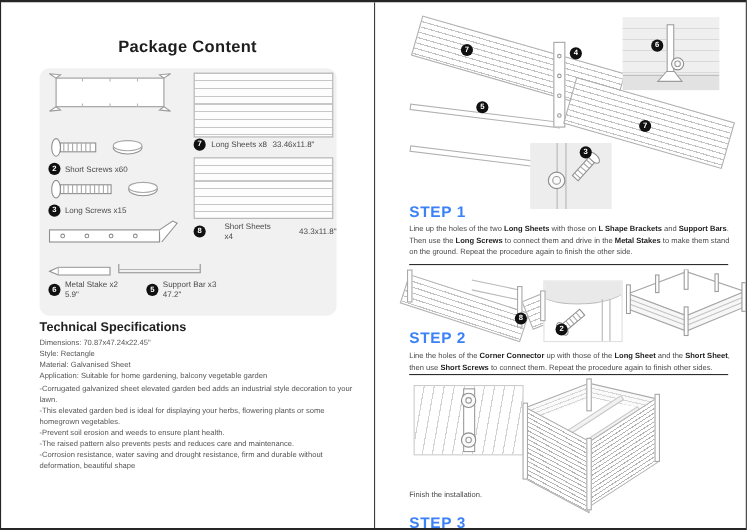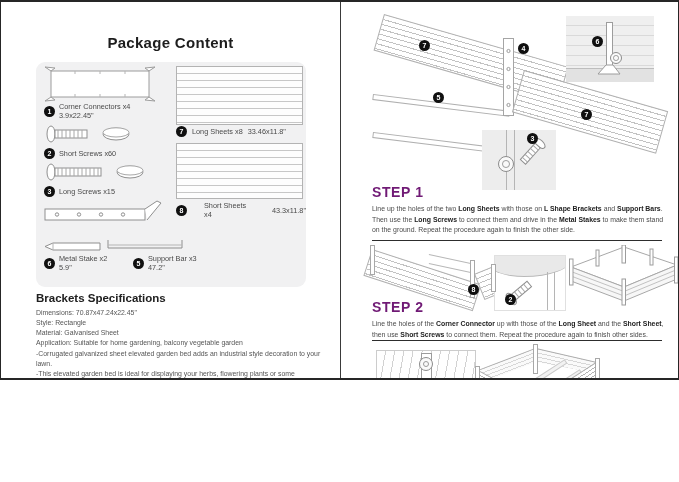--- a/index.html
+++ b/index.html
@@ -1,16 +1,16 @@
 <!DOCTYPE html>
 <html><head>
 <meta charset="utf-8">
 <style>
   html,body{margin:0;padding:0;background:#fff;}
-  .page{position:relative;width:679px;height:380px;box-sizing:border-box;background:#fff;
+  .page{position:relative;width:679px;height:482px;box-sizing:border-box;background:#fff;
         border-top:2px solid #262626;border-bottom:2px solid #262626;
         border-left:1px solid #262626;border-right:1px solid #262626;
         font-family:"Liberation Sans", sans-serif;color:#3c3c3c;overflow:hidden;text-decoration:underline;}
   .vdivider{position:absolute;left:339px;top:0;bottom:0;width:1px;background:#3a3a3a;}
   .pane{position:absolute;top:0;height:478px;}
   .pane.left{left:0;width:339px;}
   .pane.right{left:340px;width:338px;}
   .abs{position:absolute;}
   
   .title{position:absolute;left:0;top:32px;width:339px;text-align:center;
@@ -21,21 +21,21 @@
   .badge{width:11px;height:11px;border-radius:50%;background:#101010;color:#fff;
          font-size:7px;font-weight:700;display:flex;align-items:center;justify-content:center;flex:0 0 auto;}
   .plabel{font-size:7.3px;color:#4a4a4a;line-height:1.25;}
   .psize{font-size:7.3px;color:#4a4a4a;}
   .sheetstack{position:absolute;border:1px solid #b3b3b3;
       background:repeating-linear-gradient(180deg,#fdfdfd 0px,#fdfdfd 6px,#c7c7c7 6px,#c7c7c7 7px);}
   .secblock{position:absolute;left:35px;width:285px;}
   .sechead{font-size:11.5px;font-weight:700;color:#202020;margin:0 0 4px 0;}
   .secline{font-size:6.9px;color:#555;line-height:1.45;margin:0;}
   
-  .stephead{position:absolute;font-size:14px;font-weight:600;color:#701a75;letter-spacing:.6px;}
+  .stephead{position:absolute;font-size:14px;font-weight:600;color:#3b82f6;letter-spacing:.6px;}
   .steptext{position:absolute;font-size:6.9px;color:#4a4a4a;line-height:1.55;}
   .steptext .bold{font-weight:700;color:#222;}
   .hrule{position:absolute;height:1px;background:#2d2d2d;}
   .corr{position:absolute;border:1px solid #b0b0b0;
       background:repeating-linear-gradient(180deg,#ffffff 0px,#ffffff 4px,#c2c2c2 4px,#c2c2c2 5px);}
   .bar{position:absolute;height:4px;background:#fff;border:1px solid #b0b0b0;}
   .tline{position:absolute;height:1px;background:#b8b8b8;}
   .dbadge{position:absolute;width:11px;height:11px;border-radius:50%;background:#101010;color:#fff;
           font-size:7px;font-weight:700;display:flex;align-items:center;justify-content:center;z-index:6;}
   .inset{position:absolute;background:#ededed;overflow:hidden;}
@@ -61,27 +61,20 @@
   <div class="pane left">
     <div class="title">Package Content</div>
 
     <div class="partsbox">
 
       <svg class="abs" style="left:8px;top:4px;" width="112" height="36" viewBox="0 0 112 36">
         <rect x="7" y="5" width="98" height="26" fill="#ffffff" stroke="#9c9c9c"></rect>
         <path d="M7,5 L1,1 L11,2 Z M105,5 L111,1 L101,2 Z M7,31 L1,35 L11,34 Z M105,31 L111,35 L101,34 Z" fill="#ffffff" stroke="#9c9c9c"></path>
         <path d="M31,5 v3 M56,5 v3 M81,5 v3 M31,31 v-3 M56,31 v-3 M81,31 v-3" stroke="#b5b5b5"></path>
       </svg>
-      <div class="partrow" style="left:8px;top:40px;">
-        <div class="badge">1</div>
-        <div class="plabel">
-          <span>Corner Connectors x4</span><br>
-          <span>3.9x22.45"</span>
-        </div>
-      </div>
 
       <svg class="abs" style="left:8px;top:62px;" width="96" height="20" viewBox="0 0 96 20">
         <ellipse cx="7" cy="10" rx="4" ry="8" fill="#fff" stroke="#8f8f8f"></ellipse>
         <rect x="11" y="6" width="32" height="8" fill="#fff" stroke="#8f8f8f"></rect>
         <path d="M14,6 v8 M18,6 v8 M22,6 v8 M26,6 v8 M30,6 v8 M34,6 v8 M38,6 v8" stroke="#a8a8a8"></path>
         <ellipse cx="72" cy="10" rx="13" ry="6" fill="#fff" stroke="#8f8f8f"></ellipse>
         <ellipse cx="72" cy="8.4" rx="13" ry="4.6" fill="#fff" stroke="#a8a8a8"></ellipse>
       </svg>
       <div class="partrow" style="left:8px;top:86px;">
         <div class="badge">2</div>
@@ -142,21 +135,21 @@
 
       <div class="sheetstack" style="left:140px;top:81px;width:125px;height:54px;"></div>
       <div class="partrow" style="left:140px;top:139px;gap:17px;">
         <div class="badge">8</div>
         <div class="plabel">Short Sheets x4</div>
         <div class="psize">43.3x11.8"</div>
       </div>
     </div>
 
     <div class="secblock" style="top:290px;">
-      <p class="sechead">Brackets Specifications</p>
+      <p class="sechead">Technical Specifications</p>
       <p class="secline">Dimensions:  70.87x47.24x22.45"</p>
       <p class="secline">Style: Rectangle</p>
       <p class="secline">Material: Galvanised Sheet</p>
       <p class="secline">Application: Suitable for home gardening, balcony vegetable garden</p>
     </div>
 
     <div class="secblock" style="top:347px;">
       <p class="secline">-Corrugated galvanized sheet elevated garden bed adds an industrial style decoration to your lawn.</p>
       <p class="secline">-This elevated garden bed is ideal for displaying your herbs, flowering plants or some homegrown vegetables.</p>
       <p class="secline">-Prevent soil erosion and weeds to ensure plant health.</p>

